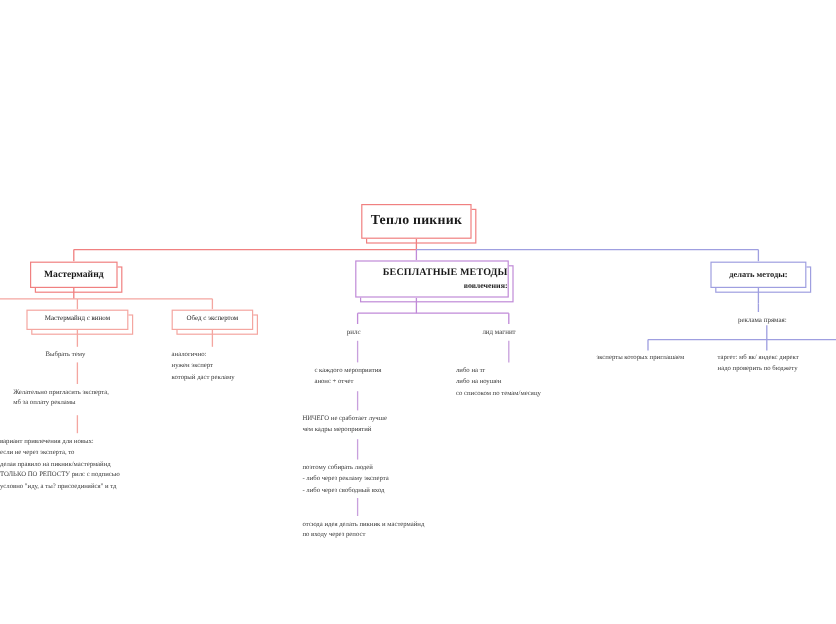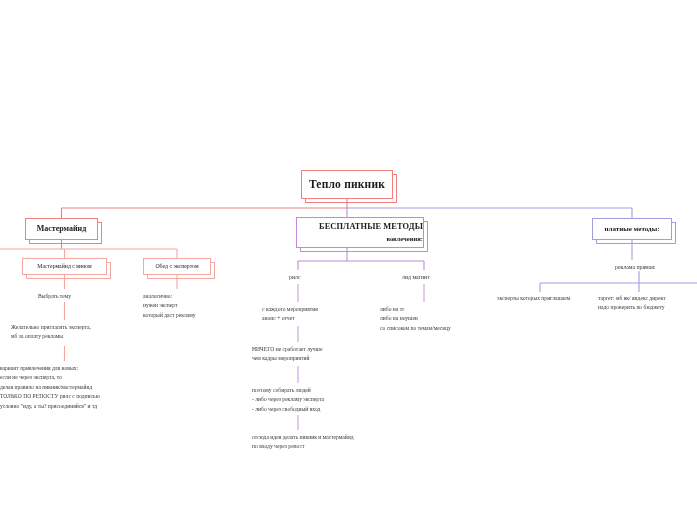--- a/index.html
+++ b/index.html
@@ -224,21 +224,21 @@
     <div class="shadow"></div>
     <div class="inner">
       <span class="label-main">БЕСПЛАТНЫЕ МЕТОДЫ</span>
       <span class="label-sub">вовлечения:</span>
     </div>
   </div>
 
   <div class="node" id="node-paid">
     <div class="shadow"></div>
     <div class="inner">
-      <span class="label">платные методы:</span>
+      <span class="label">делать методы:</span>
     </div>
   </div>
 
   <div class="node" id="node-mastermind">
     <div class="shadow"></div>
     <div class="inner">
       <span class="small-box-label">Мастермайнд с вином</span>
     </div>
   </div>
 

